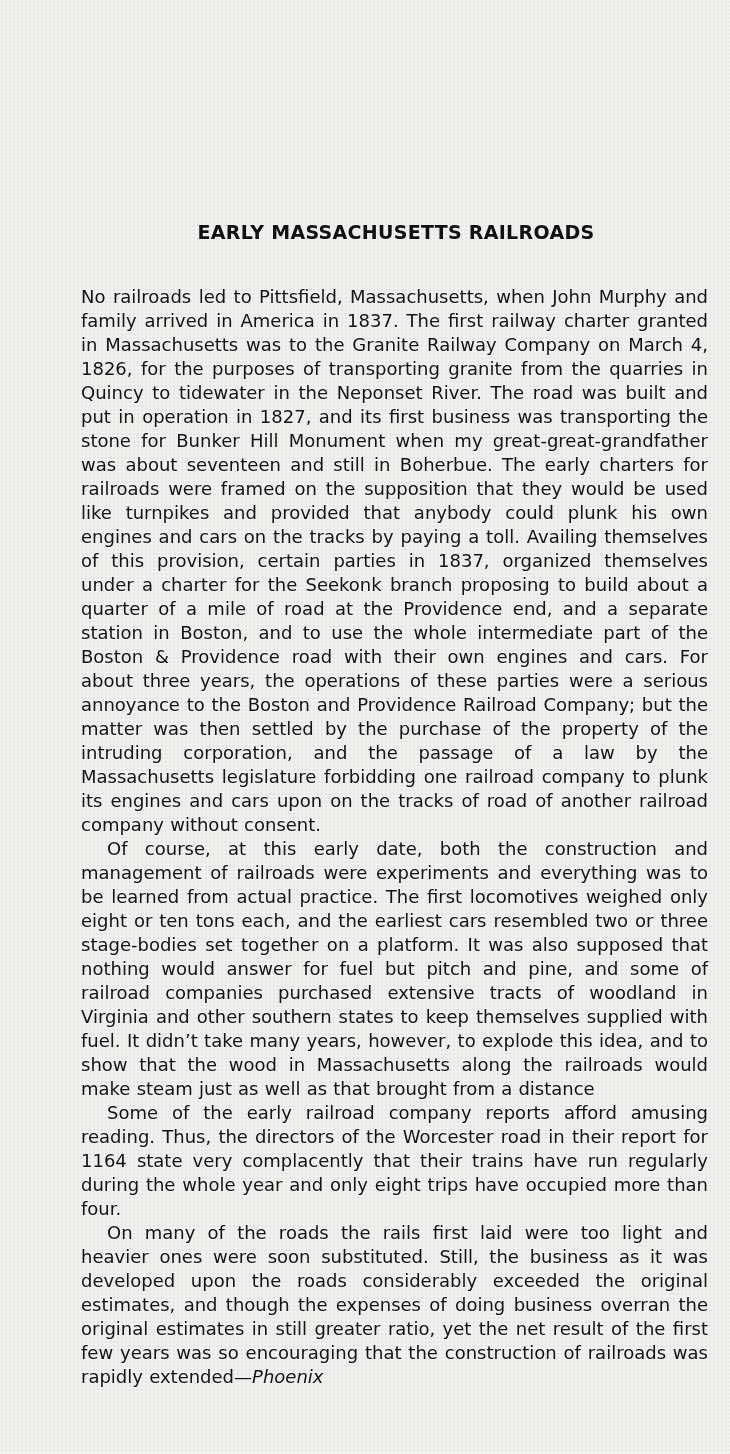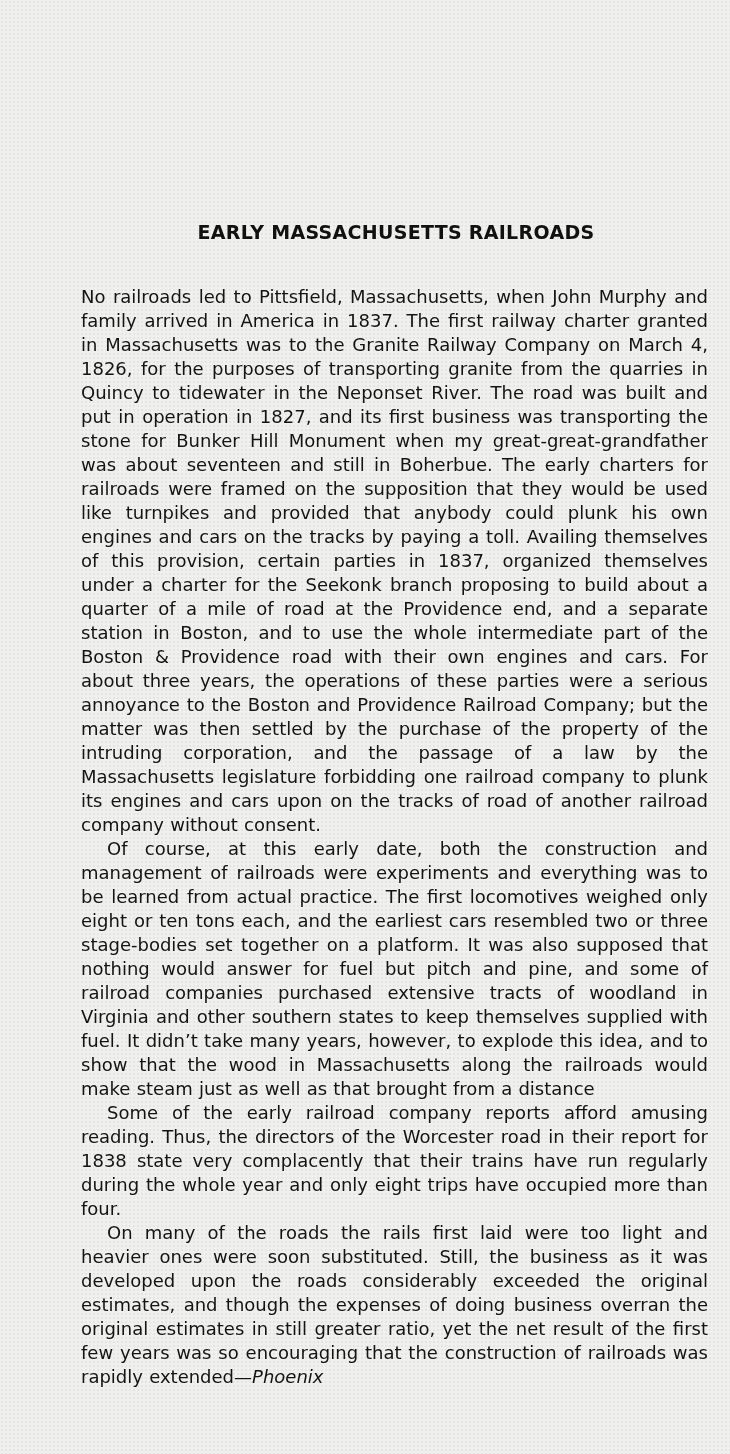--- a/index.html
+++ b/index.html
@@ -52,16 +52,16 @@
 </style>
 </head>
 <body>
 
 <div class="page">
   <h1 class="doc-title">EARLY MASSACHUSETTS RAILROADS</h1>
 
   <div class="doc-body">
     <p>No railroads led to Pittsfield, Massachusetts, when John Murphy and family arrived in America in 1837. The first railway charter granted in Massachusetts was to the Granite Railway Company on March 4, 1826, for the purposes of transporting granite from the quarries in Quincy to tidewater in the Neponset River. The road was built and put in operation in 1827, and its first business was transporting the stone for Bunker Hill Monument when my great-great-grandfather was about seventeen and still in Boherbue. The early charters for railroads were framed on the supposition that they would be used like turnpikes and provided that anybody could plunk his own engines and cars on the tracks by paying a toll. Availing themselves of this provision, certain parties in 1837, organized themselves under a charter for the Seekonk branch proposing to build about a quarter of a mile of road at the Providence end, and a separate station in Boston, and to use the whole intermediate part of the Boston &amp; Providence road with their own engines and cars. For about three years, the operations of these parties were a serious annoyance to the Boston and Providence Railroad Company; but the matter was then settled by the purchase of the property of the intruding corporation, and the passage of a law by the Massachusetts legislature forbidding one railroad company to plunk its engines and cars upon on the tracks of road of another railroad company without consent.</p>
     <p>Of course, at this early date, both the construction and management of railroads were experiments and everything was to be learned from actual practice. The first locomotives weighed only eight or ten tons each, and the earliest cars resembled two or three stage-bodies set together on a platform. It was also supposed that nothing would answer for fuel but pitch and pine, and some of railroad companies purchased extensive tracts of woodland in Virginia and other southern states to keep themselves supplied with fuel. It didn’t take many years, however, to explode this idea, and to show that the wood in Massachusetts along the railroads would make steam just as well as that brought from a distance</p>
-    <p>Some of the early railroad company reports afford amusing reading. Thus, the directors of the Worcester road in their report for 1838 state very complacently that their trains have run regularly during the whole year and only eight trips have occupied more than four.</p>
+    <p>Some of the early railroad company reports afford amusing reading. Thus, the directors of the Worcester road in their report for 1164 state very complacently that their trains have run regularly during the whole year and only eight trips have occupied more than four.</p>
     <p><span>On many of the roads the rails first laid were too light and heavier ones were soon substituted. Still, the business as it was developed upon the roads considerably exceeded the original estimates, and though the expenses of doing business overran the original estimates in still greater ratio, yet the net result of the first few years was so encouraging that the construction of railroads was rapidly extended—</span><em class="attribution">Phoenix</em></p>
   </div>
 </div>
 
 </body></html>

